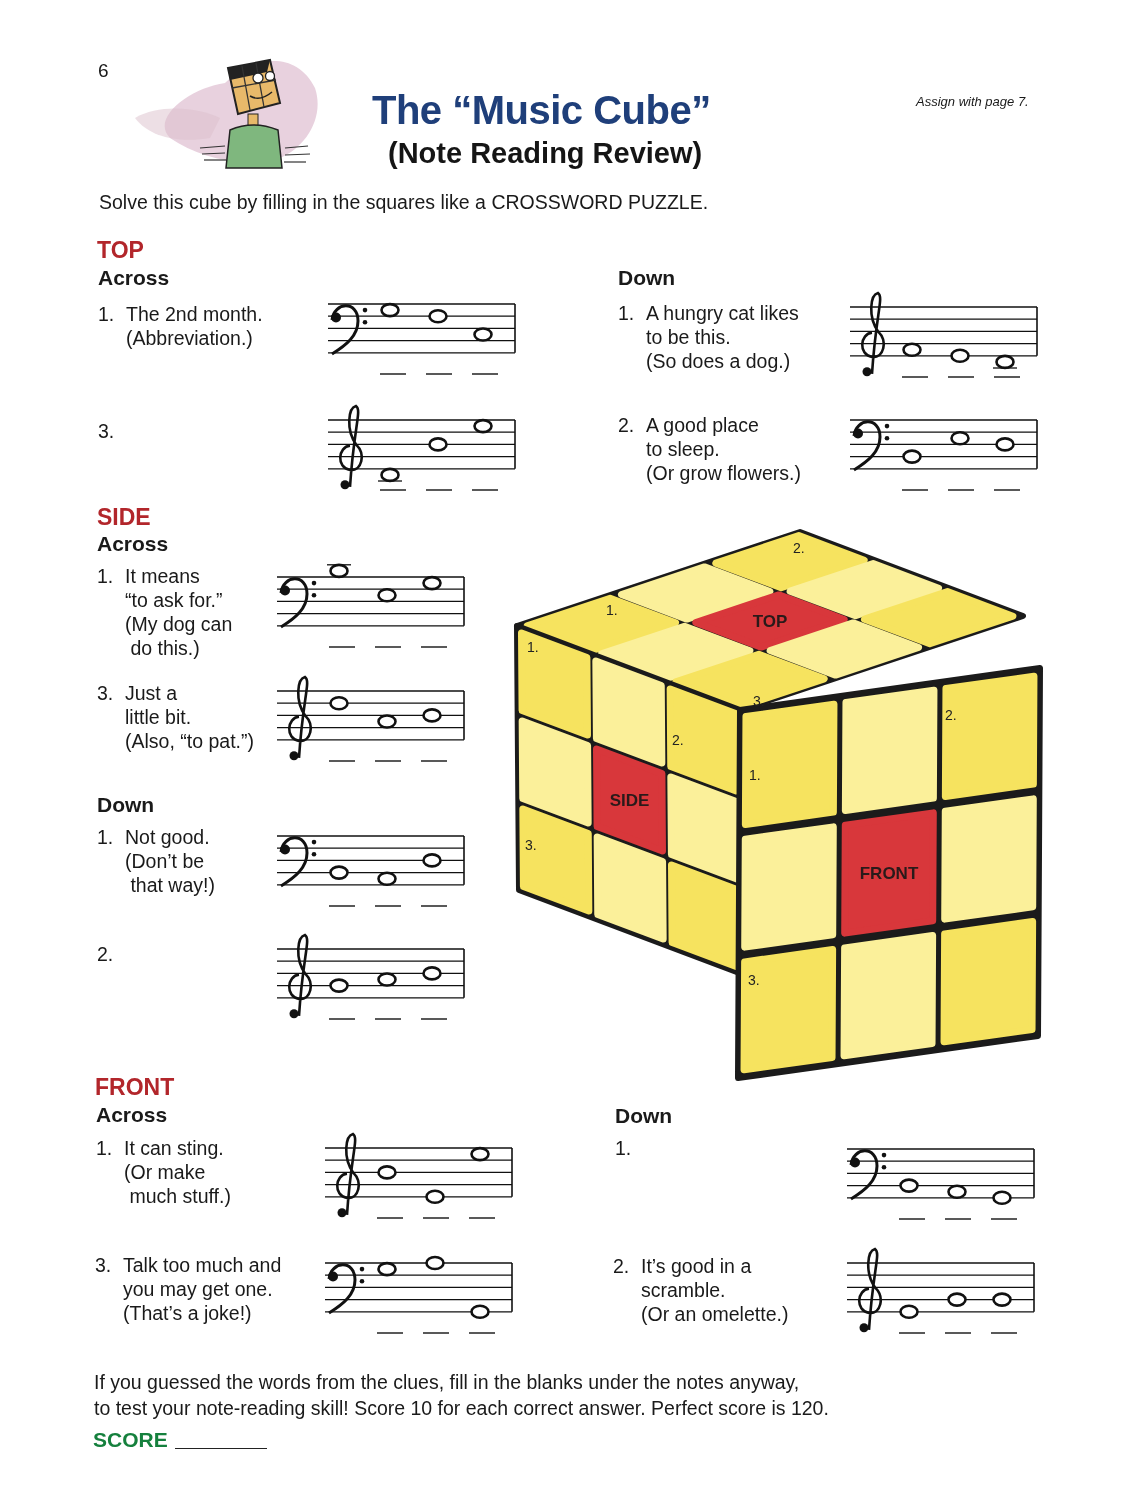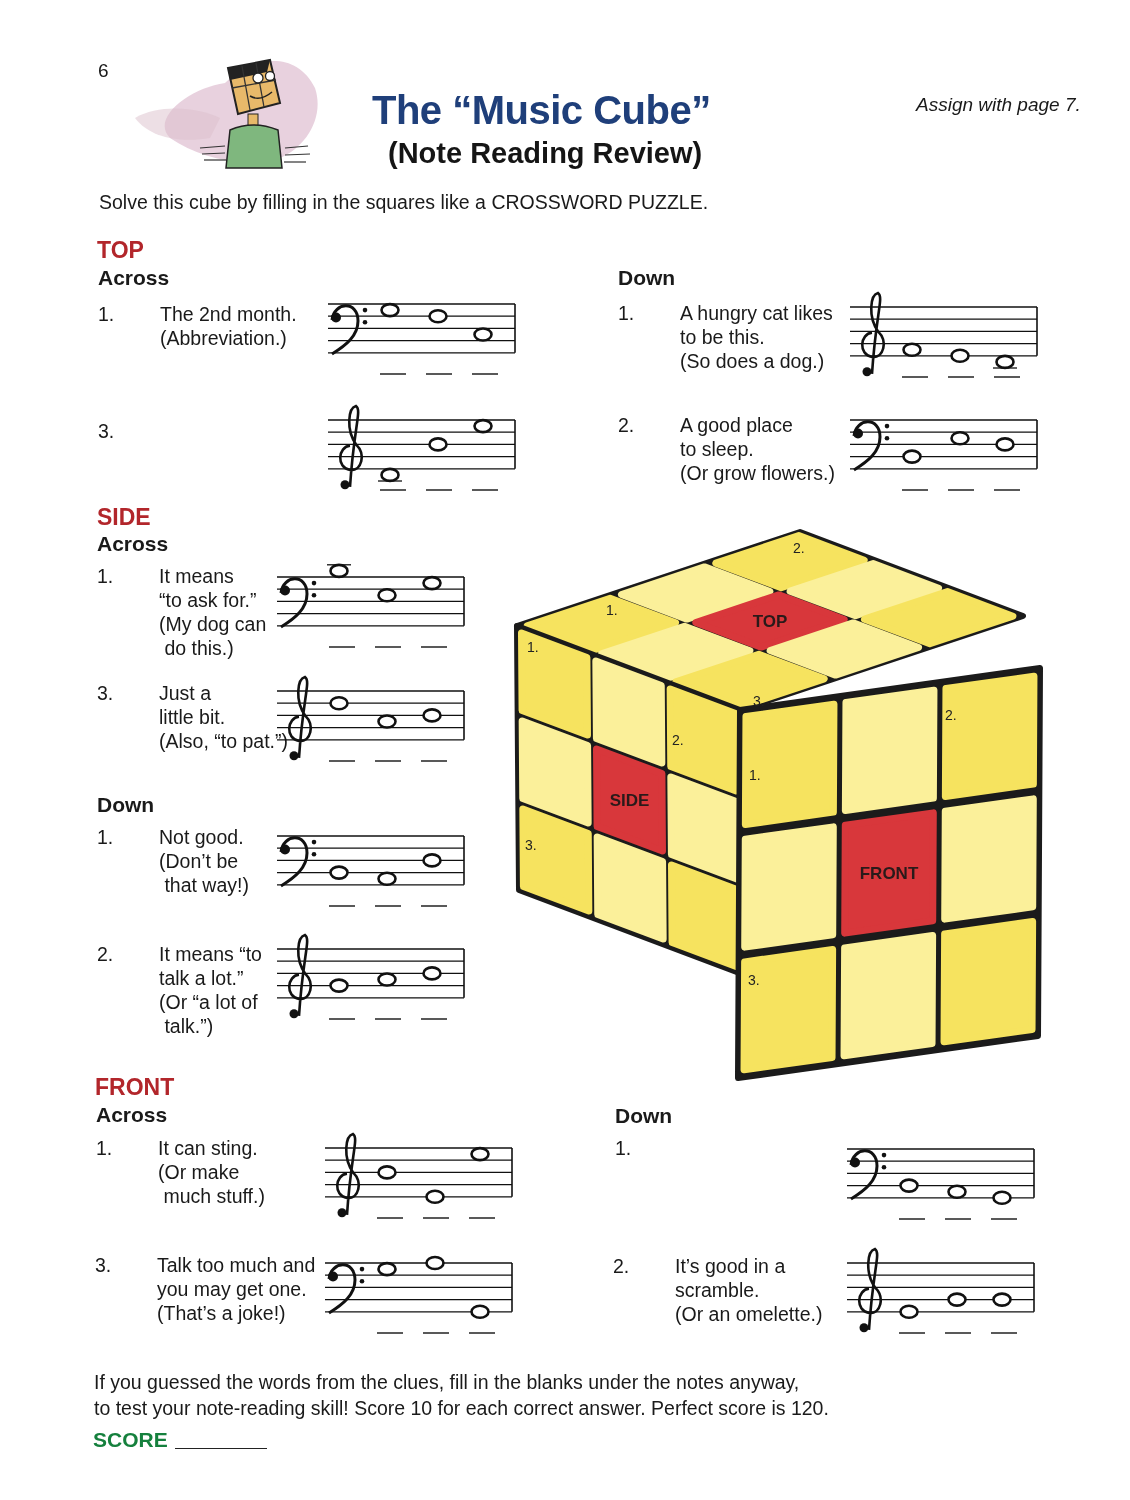--- a/index.html
+++ b/index.html
@@ -1,28 +1,28 @@
 <!DOCTYPE html>
 <html><head>
 <meta charset="utf-8">
 <style>
   html, body { margin: 0; padding: 0; background: #ffffff; }
   body { width: 1130px; height: 1500px; position: relative; overflow: hidden;
          font-family: "Liberation Sans", "DejaVu Sans", sans-serif; color: #1a1a1a; }
   .abs { position: absolute; }
   .page-num { left: 98px; top: 60px; font-size: 19px; }
-  .assign { left: 916px; top: 94px; font-size: 19px; font-style: italic; }
+  .assign { left: 916px; top: 94px; font-size: 13px; font-style: italic; }
   .title { left: 372px; top: 88px; font-size: 40px; font-weight: bold; color: #1f3f7a; letter-spacing: -0.5px; }
   .subtitle { left: 372px; top: 137px; font-size: 29px; font-weight: bold; color: #151515; margin-left: 16px; }
   .instructions { left: 99px; top: 191px; font-size: 19.5px; }
   .section-head { font-size: 23px; font-weight: bold; color: #b2262b; }
   .dir-head { font-size: 21px; font-weight: bold; color: #1a1a1a; text-align: right; }
   .clue { font-size: 19.5px; line-height: 24px; display: flex; }
   .clue .num { width: 28px; flex: 0 0 28px; }
-  .clue .txt { white-space: pre; margin-left: 34px; }
+  .clue .txt { white-space: pre; }
   .staff svg { display: block; overflow: visible; }
   .footer { left: 94px; top: 1369px; font-size: 19.5px; line-height: 26px; }
   .score-label { left: 93px; top: 1428px; font-size: 21px; font-weight: bold; color: #15803d; }
   .score-line { left: 175px; top: 1448px; width: 92px; border-bottom: 1.5px solid #222; }
   .mascot { left: 130px; top: 48px; width: 200px; height: 126px; }
   .cube { left: 505px; top: 520px; width: 545px; height: 570px; }
 </style>
 </head>
 <body>
 
@@ -262,24 +262,20 @@
       <ellipse cx="110" cy="56.699999999999996" rx="8.5" ry="6" fill="#fff" stroke="#111" stroke-width="2.6"></ellipse>
       <ellipse cx="155" cy="38.4" rx="8.5" ry="6" fill="#fff" stroke="#111" stroke-width="2.6"></ellipse>
       <line x1="52" x2="78" y1="84" y2="84" stroke="#222" stroke-width="1.5"></line>
       <line x1="98" x2="124" y1="84" y2="84" stroke="#222" stroke-width="1.5"></line>
       <line x1="144" x2="170" y1="84" y2="84" stroke="#222" stroke-width="1.5"></line>
     </svg>
   </div>
 
 <div class="abs clue" style="left:97px; top:942px;">
   <span class="num">2.</span>
-  <span class="txt">It means “to
-talk a lot.”
-(Or “a lot of
- talk.”)</span>
 </div>
 <div class="abs staff" style="left:277px; top:935px;">
     <svg width="188" height="110" viewBox="0 0 188 110">
       <line x1="0" x2="187" y1="14" y2="14" stroke="#111" stroke-width="1.3"></line>
       <line x1="0" x2="187" y1="26.2" y2="26.2" stroke="#111" stroke-width="1.3"></line>
       <line x1="0" x2="187" y1="38.4" y2="38.4" stroke="#111" stroke-width="1.3"></line>
       <line x1="0" x2="187" y1="50.599999999999994" y2="50.599999999999994" stroke="#111" stroke-width="1.3"></line>
       <line x1="0" x2="187" y1="62.8" y2="62.8" stroke="#111" stroke-width="1.3"></line>
       <line x1="187" x2="187" y1="14" y2="62.8" stroke="#111" stroke-width="1.6"></line>
       <g>

